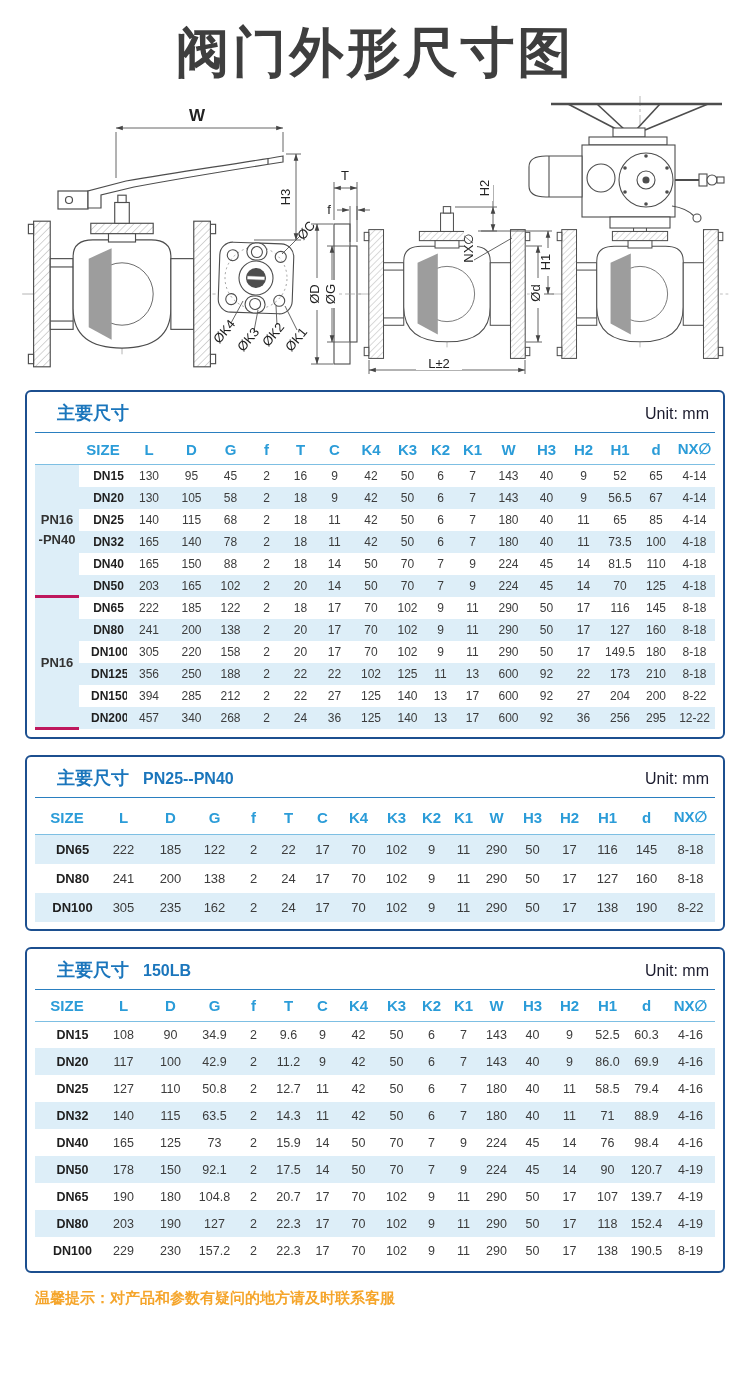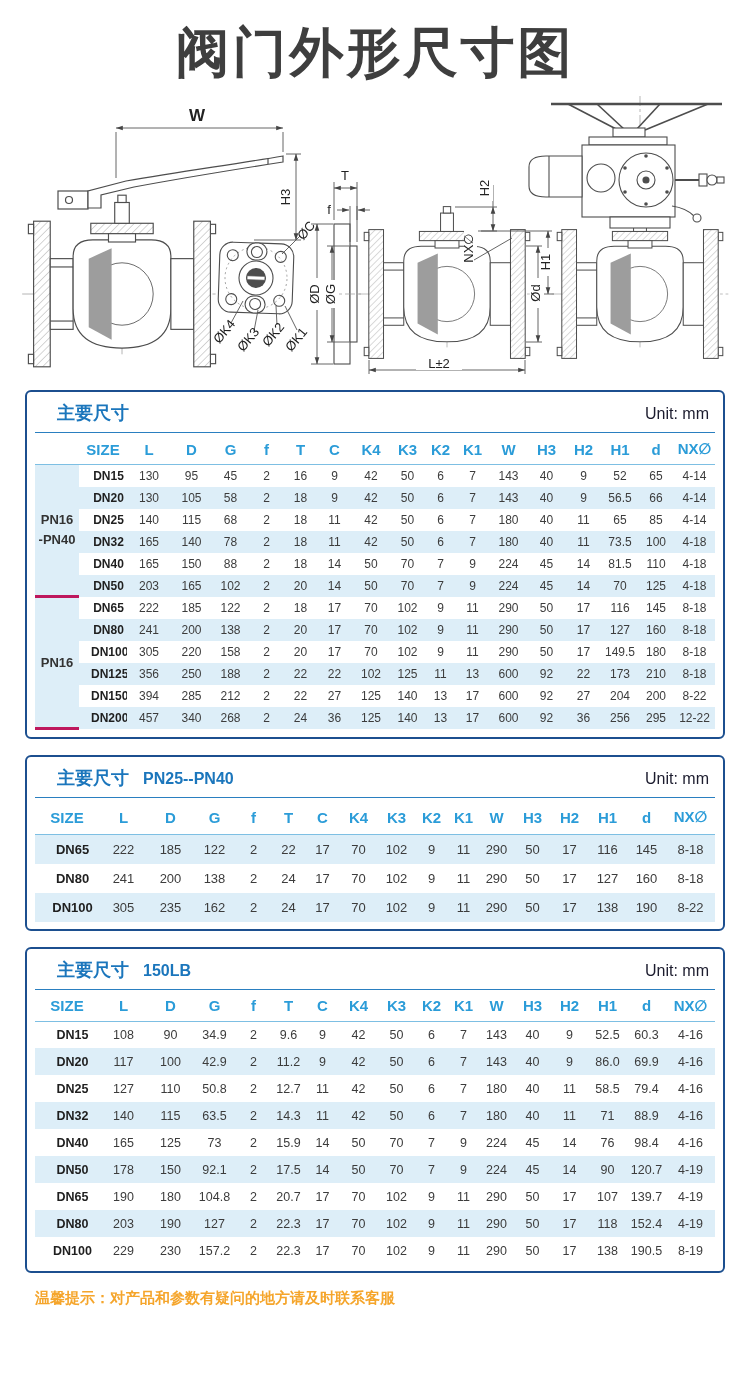--- a/index.html
+++ b/index.html
@@ -311,21 +311,21 @@
             <td class="num-cell">18</td>
             <td class="num-cell">9</td>
             <td class="num-cell">42</td>
             <td class="num-cell">50</td>
             <td class="num-cell">6</td>
             <td class="num-cell">7</td>
             <td class="num-cell">143</td>
             <td class="num-cell">40</td>
             <td class="num-cell">9</td>
             <td class="num-cell">56.5</td>
-            <td class="num-cell">66</td>
+            <td class="num-cell">67</td>
             <td class="num-cell">4-14</td>
           </tr>
           <tr>
             <td class="size-cell">DN25</td>
             <td class="num-cell">140</td>
             <td class="num-cell">115</td>
             <td class="num-cell">68</td>
             <td class="num-cell">2</td>
             <td class="num-cell">18</td>
             <td class="num-cell">11</td>

